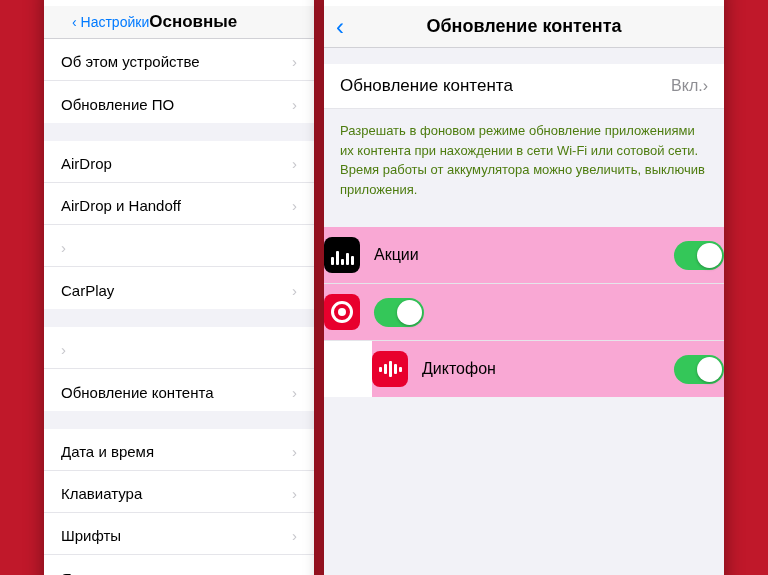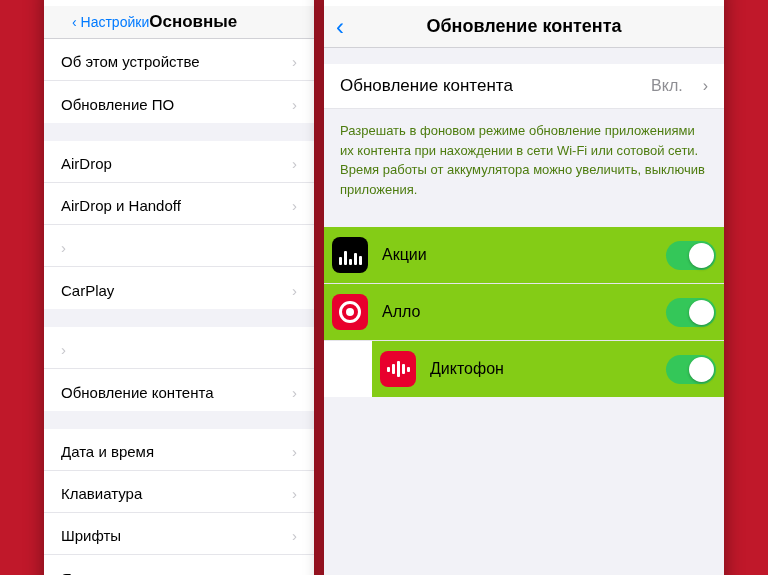--- a/index.html
+++ b/index.html
@@ -127,21 +127,21 @@
       border-bottom: 1px solid #e5e5ea;
       background: #fff;
     }
     .detail-main-label {
       font-size: 17px;
       color: #000;
     }
     .detail-main-value {
       display: flex;
       align-items: center;
-      gap: 20px;
+      gap: 0;
       color: #8e8e93;
       font-size: 16px;
     }
 
     .detail-description {
       padding: 12px 16px;
       font-size: 13px;
       color: #4d7c0f;
       line-height: 1.5;
       background: #f2f2f7;
@@ -149,23 +149,23 @@
     }
 
     .app-list {
       background: #fff;
       margin-top: 16px;
     }
 
     .app-row {
       display: flex;
       align-items: center;
-      padding: 10px 8px;
+      padding: 10px 0;
       border-bottom: 1px solid #e5e5ea;
-      background: #84cc16;
+      background: #f9a8d4;
     }
     .app-row:last-child {
       border-bottom: none;
       margin-left: 48px;
     }
 
     .app-icon {
       width: 36px;
       height: 36px;
       border-radius: 8px;
@@ -400,21 +400,20 @@
             </div>
           </div>
           <span class="app-name">Акции</span>
           <div class="toggle"></div>
         </div>
 
         <div class="app-row">
           <div class="app-icon allo">
             <div class="target-icon"></div>
           </div>
-          <span class="app-name">Алло</span>
           <div class="toggle"></div>
         </div>
 
         <div class="app-row">
           <div class="app-icon voice-memos">
             <div class="voice-wave">
               <span style="height:5px"></span>
               <span style="height:10px"></span>
               <span style="height:16px"></span>
               <span style="height:10px"></span>

